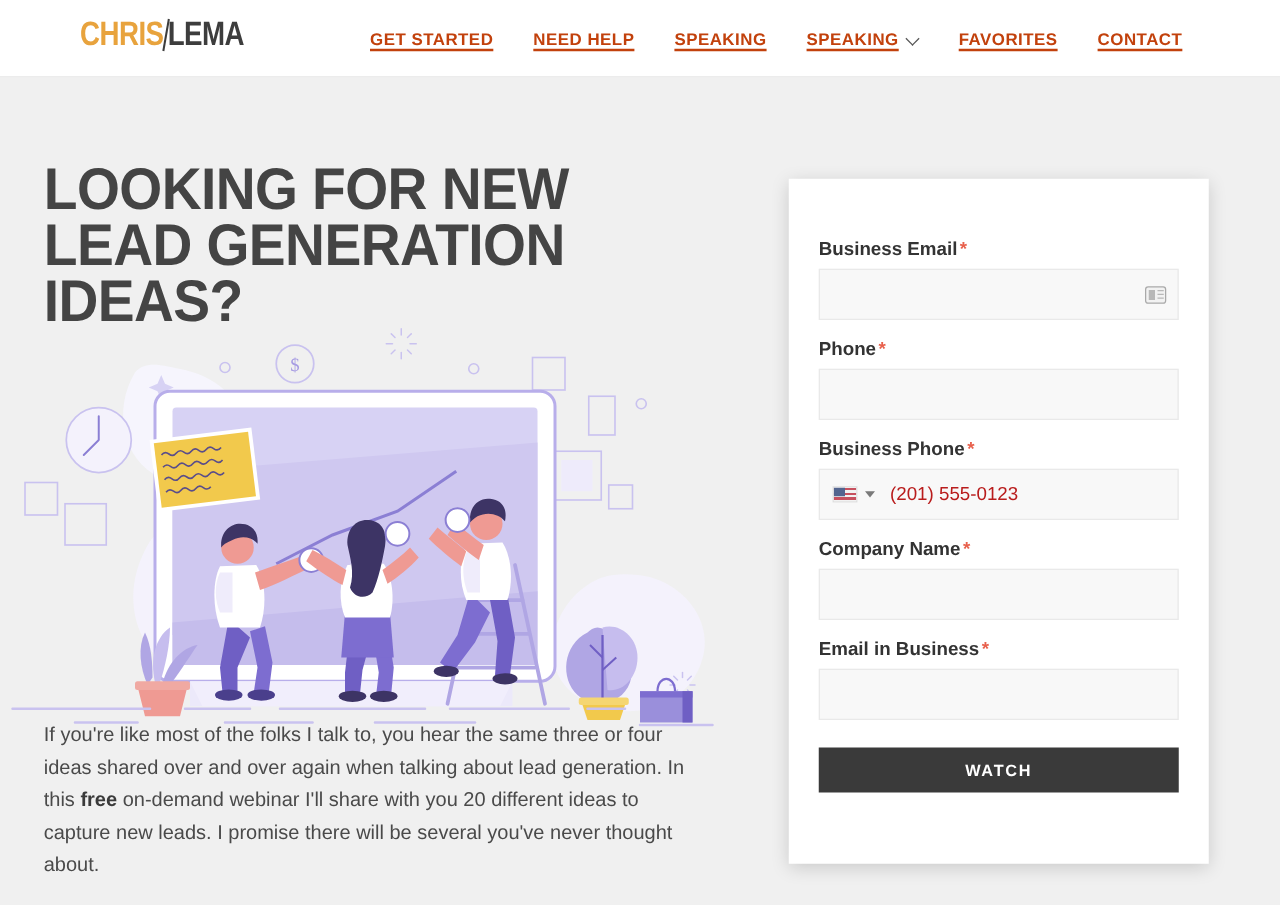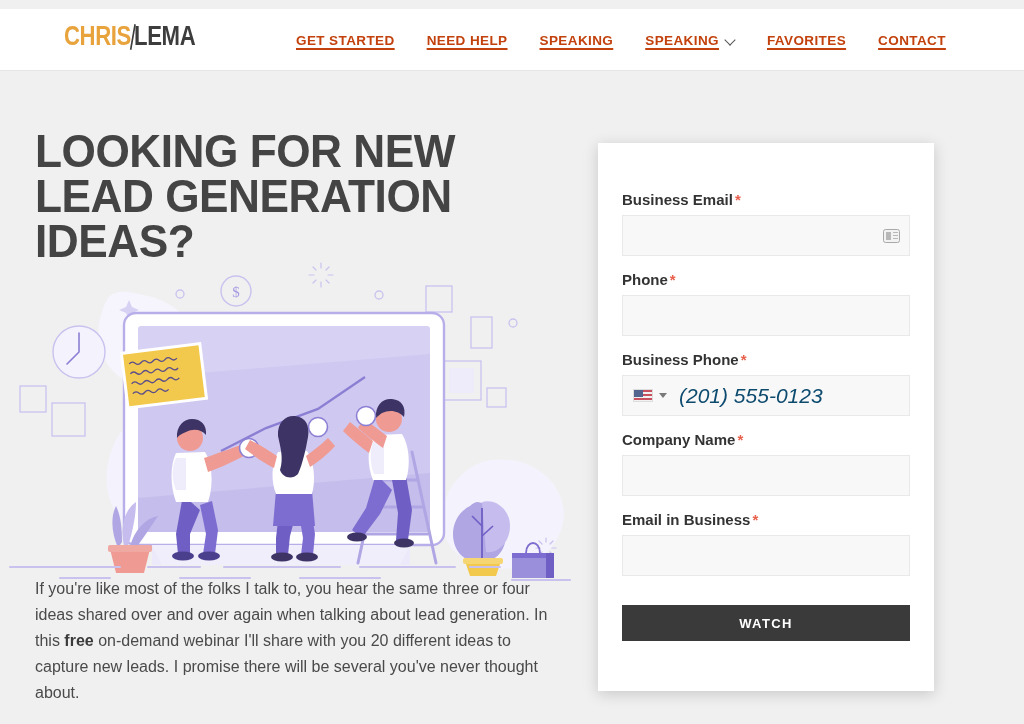--- a/index.html
+++ b/index.html
@@ -11,21 +11,20 @@
   }
   .page { position: relative; width: 1024px; height: 724px; background: #f0f0f0; }
 
   
   .header {
     position: absolute; top: 0; left: 0;
     width: 1024px; height: 62px;
     background: #ffffff;
     display: flex; align-items: center;
     border-bottom: 1px solid #e6e6e6;
-    margin-top: 9px;
   }
   .logo {
     position: absolute; left: 64px; top: 12px;
     font-family: "Liberation Sans", sans-serif;
     font-weight: 700; font-size: 27px;
     letter-spacing: -0.5px;
     display: flex; align-items: center;
     transform: scaleX(0.82); transform-origin: left center;
   }
   .logo .c1 { color: #e8a33d; }
@@ -62,21 +61,21 @@
     position: absolute; left: 35px; top: 576px;
     width: 530px;
     font-size: 16px; line-height: 1.62; color: #4a4a4a;
   }
   .paragraph b { font-weight: 700; color: #3a3a3a; }
 
   .illustration { position: absolute; left: 0px; top: 258px; width: 590px; height: 325px; }
 
   
   .form-card {
-    position: absolute; left: 598px; top: 143px;
+    position: absolute; left: 631px; top: 143px;
     width: 336px; height: 548px;
     background: #ffffff;
     box-shadow: 0 3px 14px rgba(0,0,0,0.17);
   }
   .form-inner { padding: 48px 24px 0 24px; }
   .field { margin-bottom: 15px; }
   .field-label {
     font-size: 15px; font-weight: 700; color: #333333;
     margin-bottom: 7px; display: block;
   }
@@ -120,23 +119,23 @@
   }
   .flag .canton {
     position: absolute; left: 0; top: 0; width: 9px; height: 7px;
     background: #53658f;
   }
   .flag-caret {
     width: 0; height: 0; margin-left: 6px; flex: none;
     border-left: 4px solid transparent; border-right: 4px solid transparent;
     border-top: 5px solid #7a7a7a;
   }
-  .phone-placeholder { margin-left: 12px; font-size: 21px; color: #0c4a6e; font-style: italic; }
+  .phone-placeholder { margin-left: 12px; font-size: 15px; color: #b91c1c; }
   .watch-btn {
-    width: 100%; height: 36px; margin-top: 14px;
+    width: 100%; height: 36px; margin-top: 7px;
     background: #3a3a3a; color: #ffffff;
     font-size: 13px; font-weight: 700; letter-spacing: 1.4px;
     border: none; cursor: pointer;
     font-family: "Liberation Sans", sans-serif;
   }
 </style>
 </head>
 <body>
 
 <div class="page">

